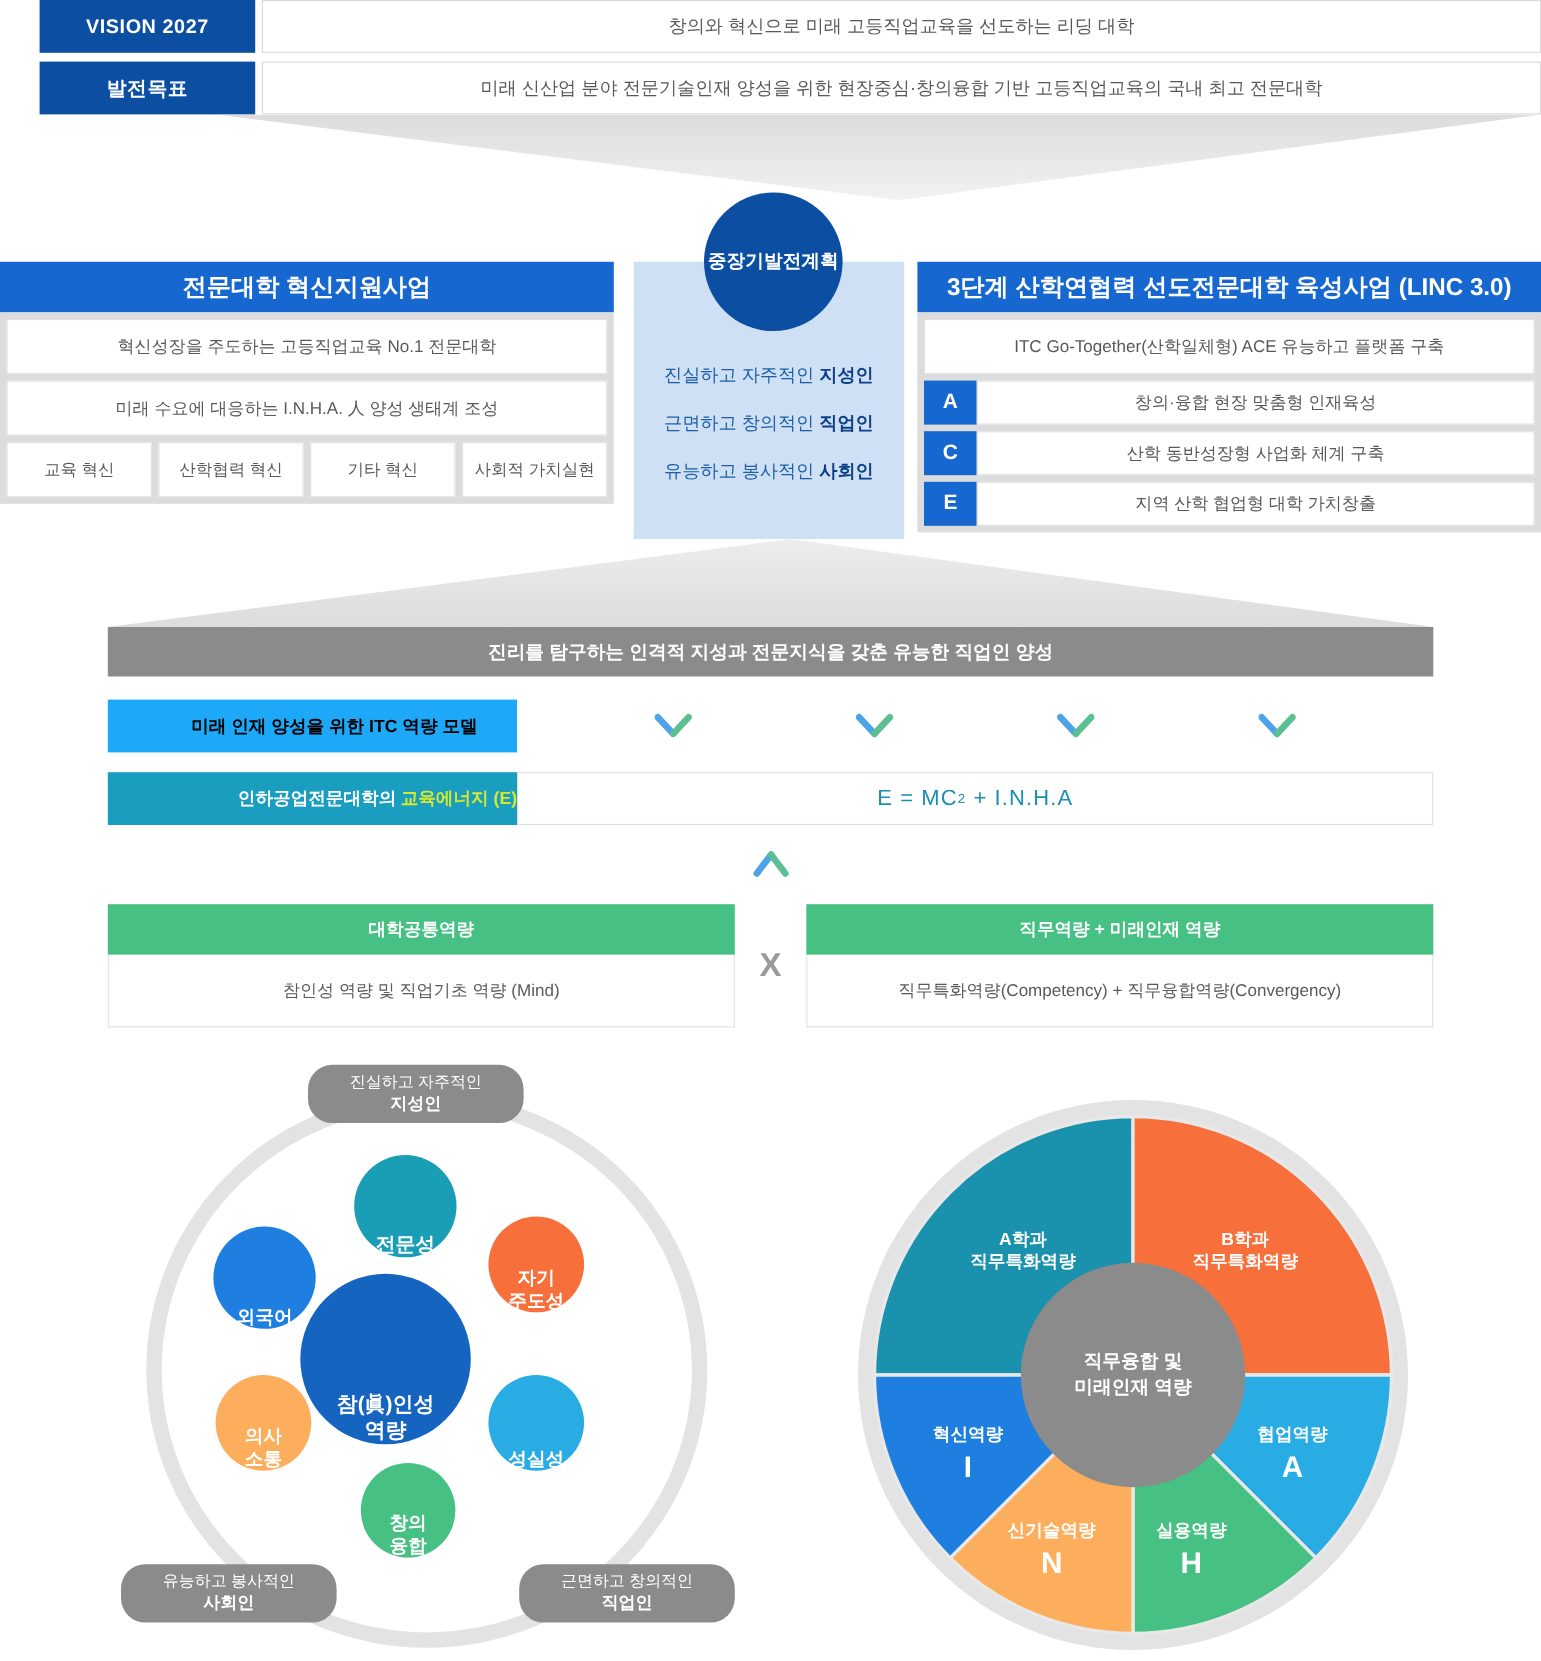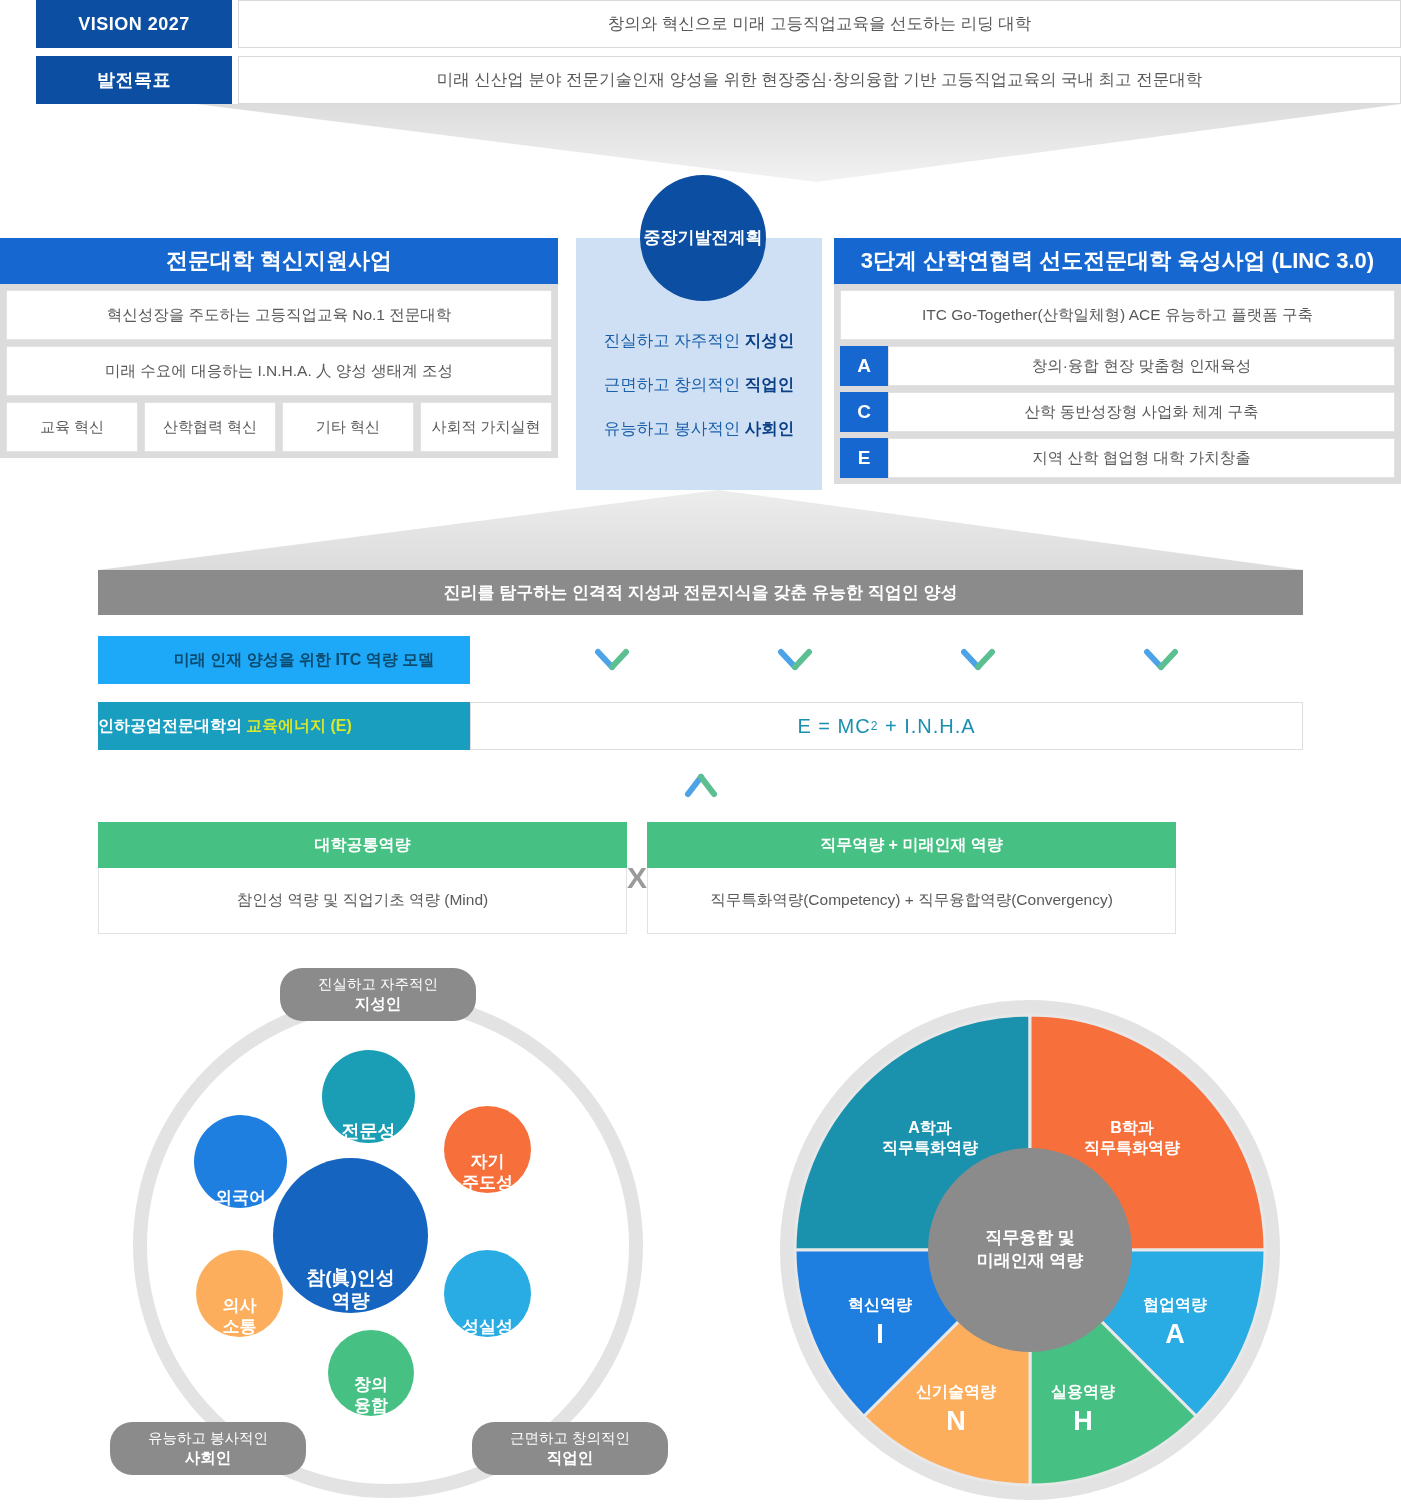--- a/index.html
+++ b/index.html
@@ -97,45 +97,45 @@
   
   .gbanner {
     position: absolute; left: 98px; top: 570px; width: 1205px; height: 45px;
     background: #8b8b8b; color: #fff; font-weight: bold; font-size: 17px;
     display: flex; align-items: center; justify-content: center;
   }
 
   
   .itc-row { position: absolute; left: 98px; top: 636px; width: 1205px; height: 48px; display: flex; }
   .itc-label {
-    width: 372px; background: #1da8f8; color: #0c4a6e; font-weight: bold; font-size: 16px;
+    width: 372px; background: #1da8f8; color: #000000; font-weight: bold; font-size: 16px;
     display: flex; align-items: center; justify-content: center; padding-left: 40px;
   }
   .itc-chev { flex: 1; display: flex; align-items: center; justify-content: space-around; padding: 0 50px; }
   .chev { width: 34px; height: 24px; }
 
   
   .energy-row { position: absolute; left: 98px; top: 702px; width: 1205px; height: 48px; display: flex; }
   .energy-label {
     width: 372px; background: #1a9ec0; color: #fff; font-weight: bold; font-size: 16px;
-    display: flex; align-items: center; justify-content: flex-start; gap: 4px;
+    display: flex; align-items: center; justify-content: flex-end; gap: 4px;
   }
   .energy-label .hl { color: #d7e82c; }
   .energy-val {
     flex: 1; border: 1px solid #dedede; background: #fff;
     display: flex; align-items: center; justify-content: center;
     color: #1a8fb0; font-size: 20px; letter-spacing: 1px;
   }
   .energy-val sup { font-size: 12px; vertical-align: super; }
 
   
   .up-chev { position: absolute; left: 683px; top: 772px; width: 36px; height: 26px; }
 
   
-  .gboxes { position: absolute; left: 98px; top: 822px; width: 1078px; height: 112px; display: flex; align-items: stretch; }
+  .gboxes { position: absolute; left: 98px; top: 822px; width: 1205px; height: 112px; display: flex; align-items: stretch; }
   .gbox { width: 570px; display: flex; flex-direction: column; }
   .gbox-head {
     background: #46c183; color: #fff; font-weight: bold; font-size: 16px; height: 46px;
     display: flex; align-items: center; justify-content: center;
   }
   .gbox-body {
     flex: 1; border: 1px solid #e2e2e2; border-top: none; background: #fff;
     display: flex; align-items: center; justify-content: center;
     font-size: 15.5px; color: #58595b;
   }

